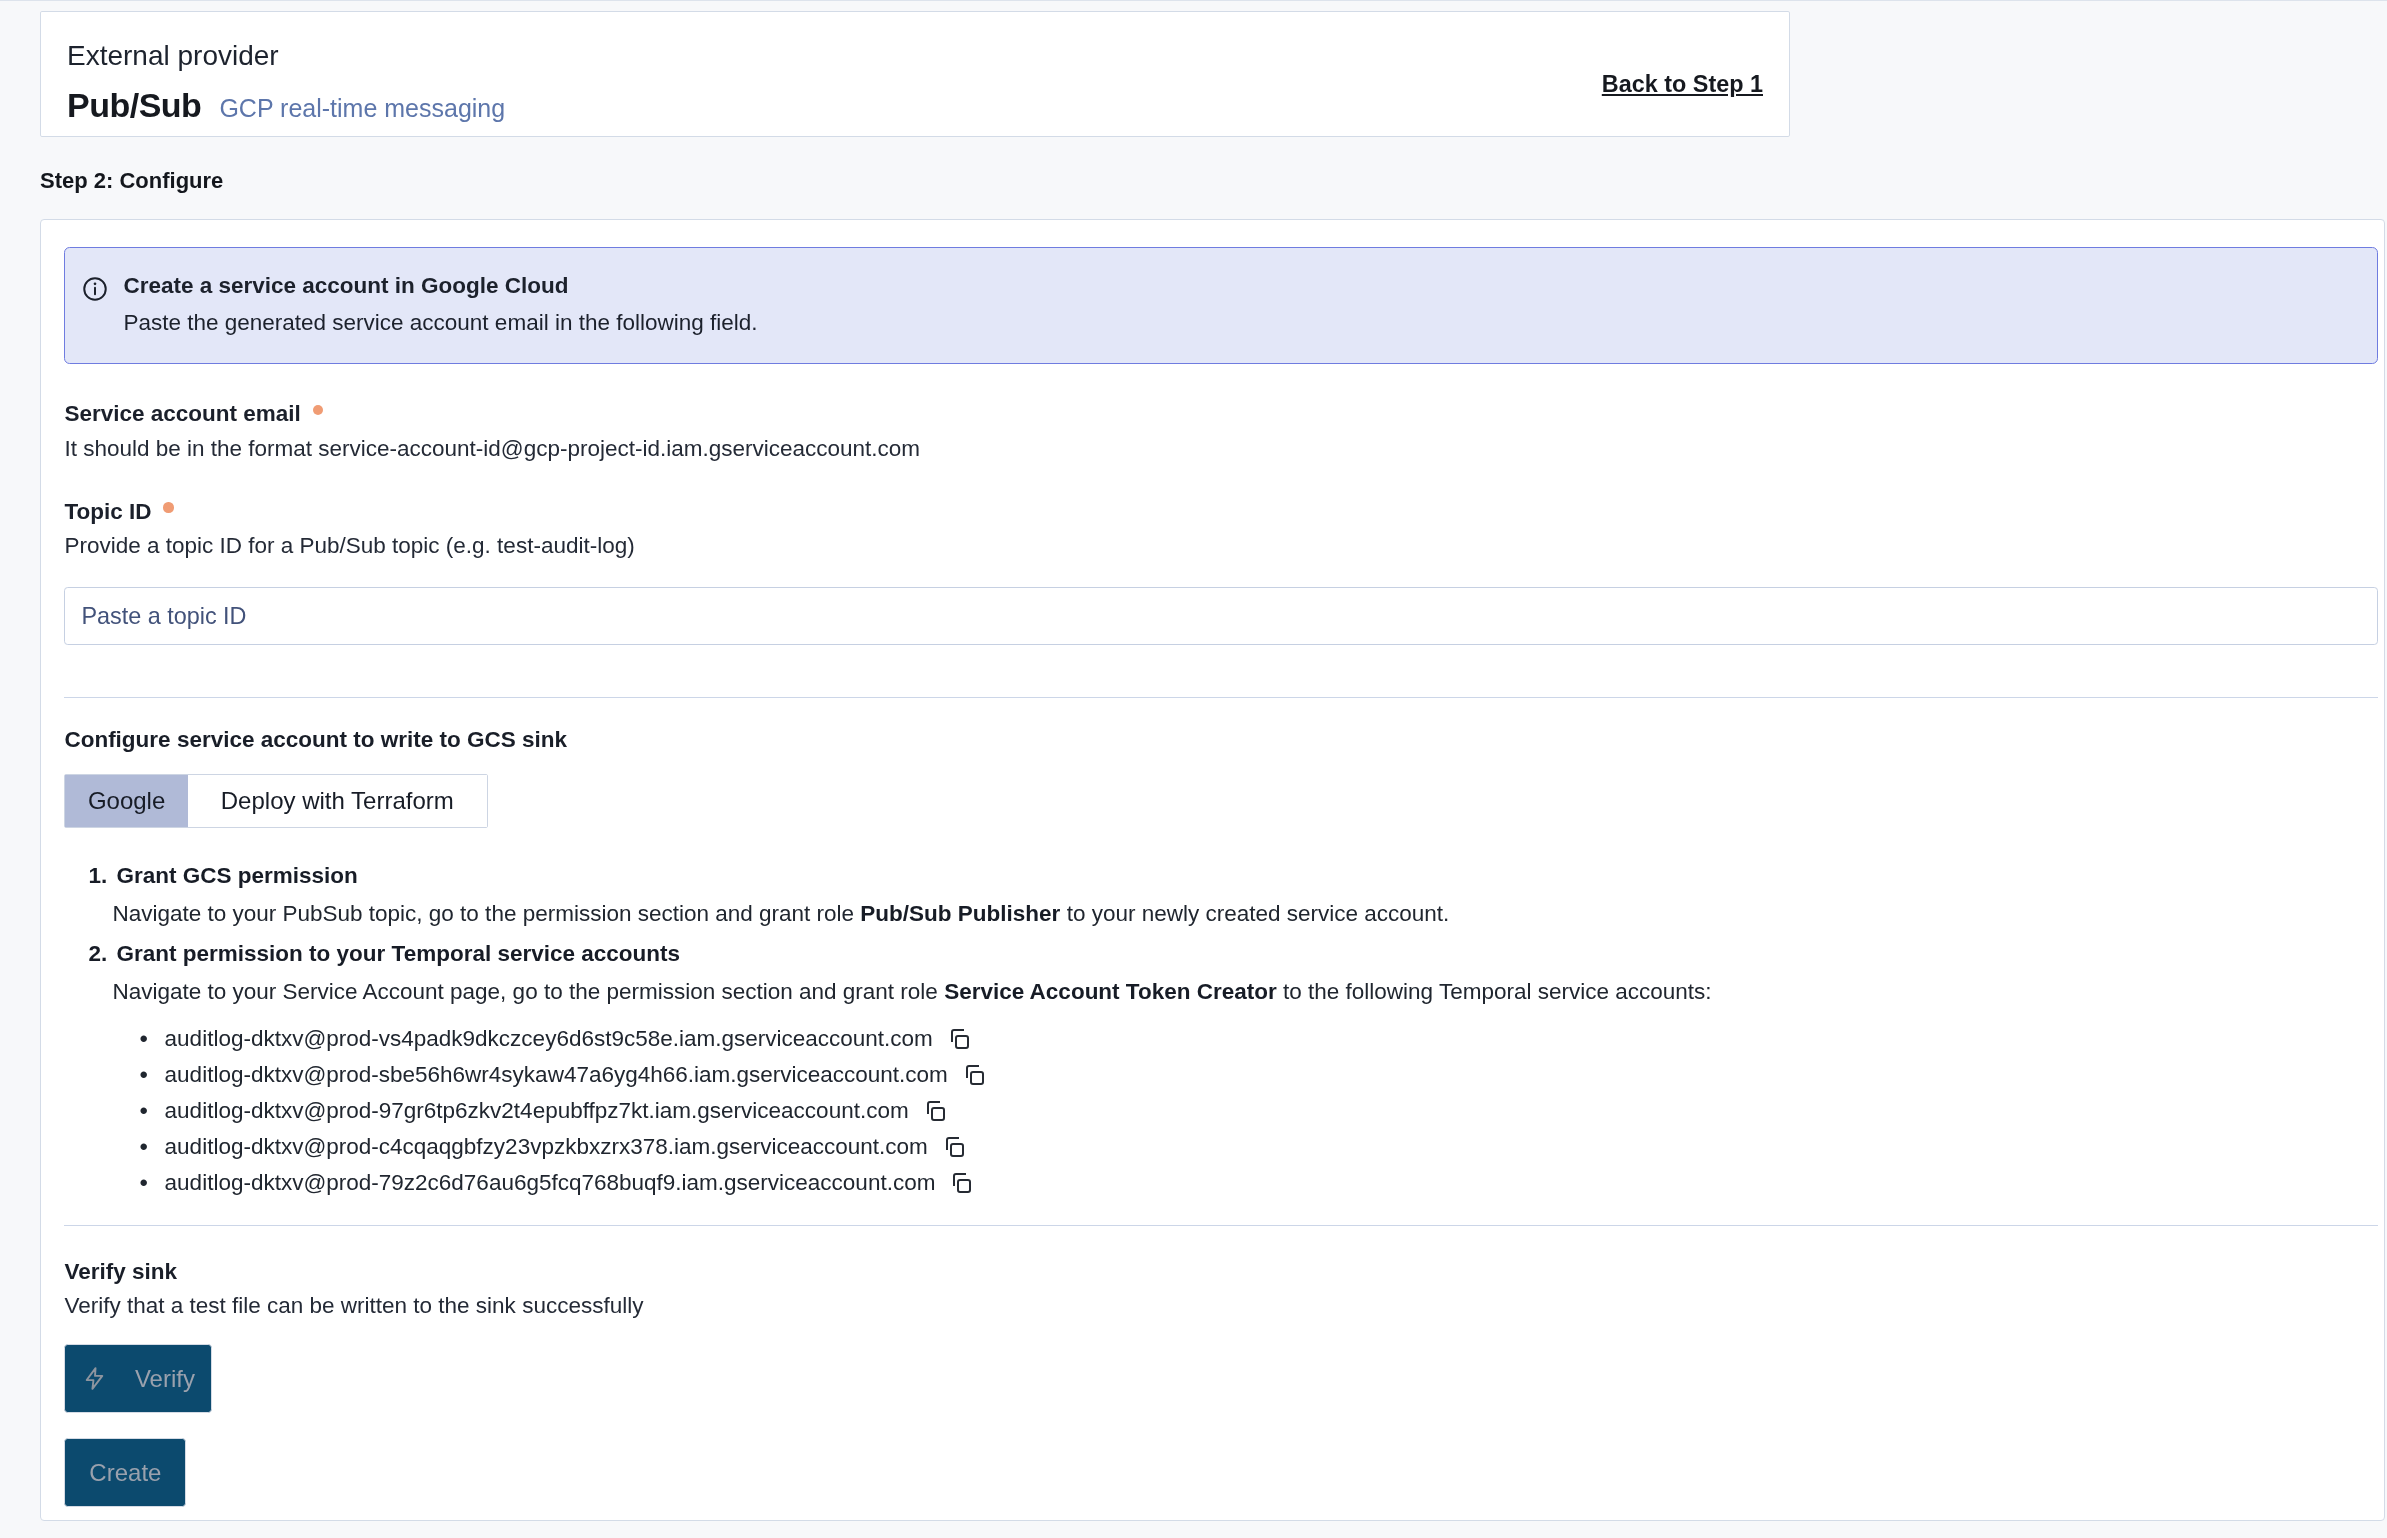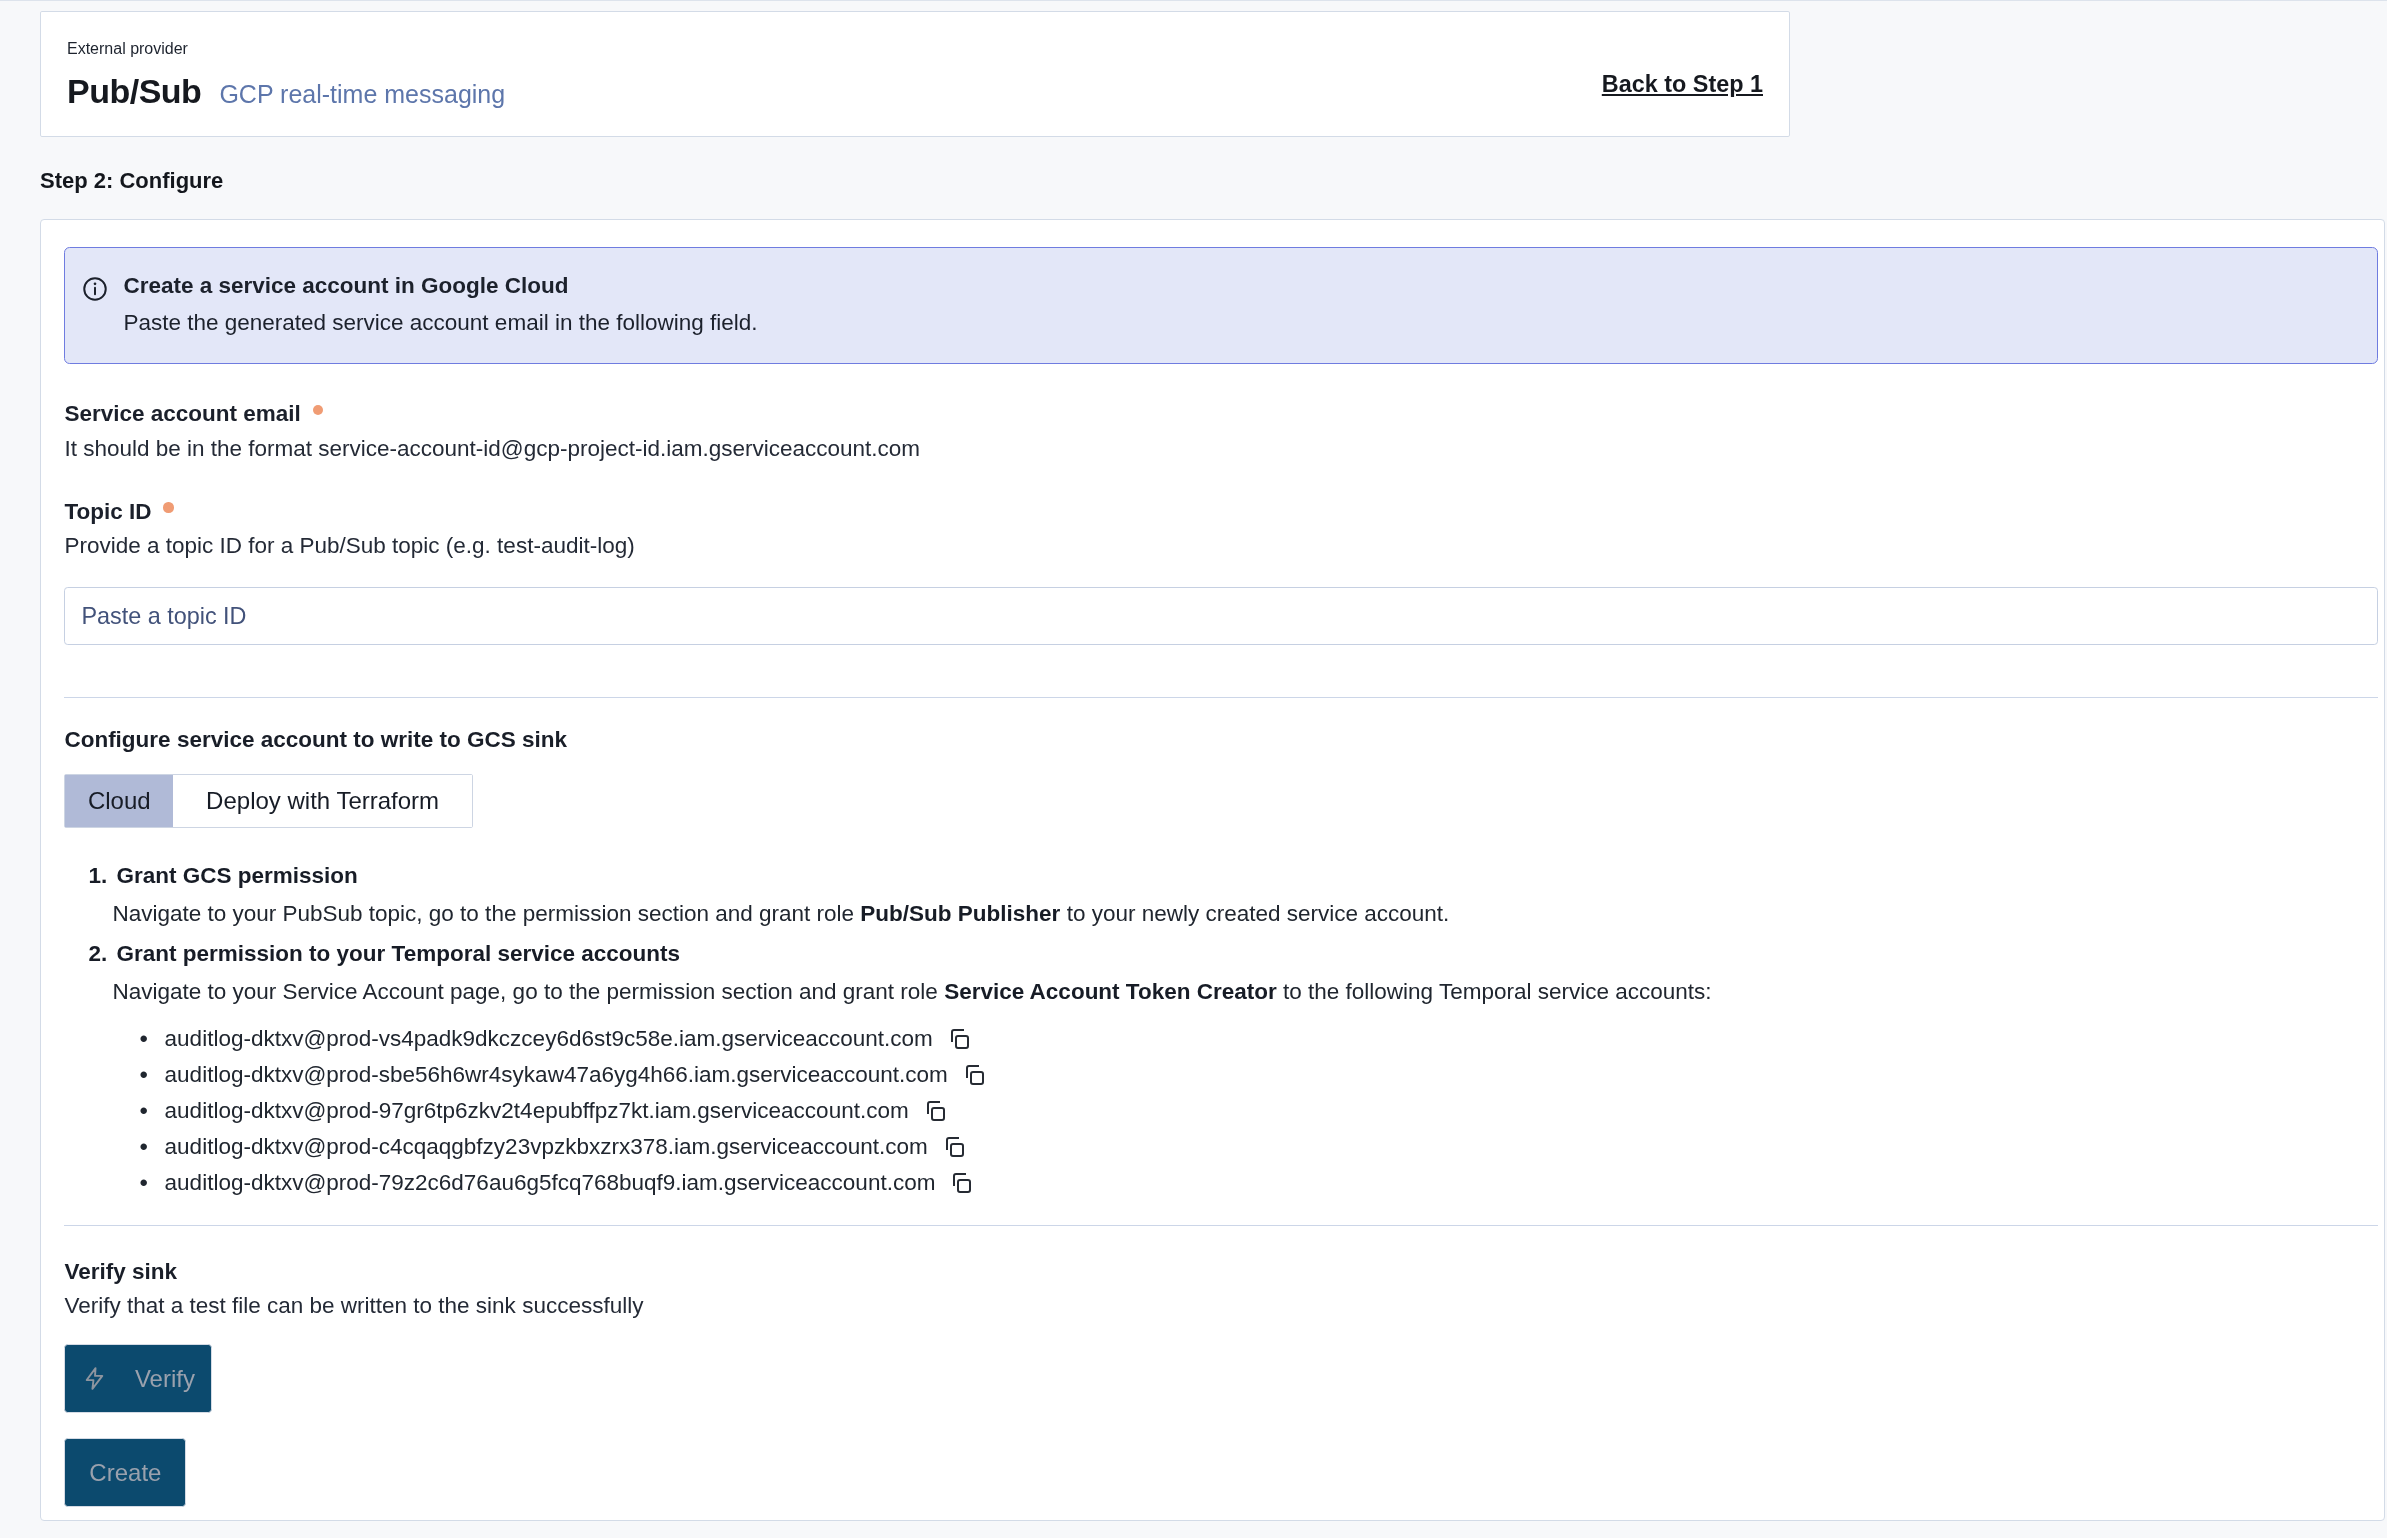--- a/index.html
+++ b/index.html
@@ -15,21 +15,21 @@
   
   .provider-card {
     position:relative;
     margin:10.3px 0 0 40px;
     width:1750px; height:126px;
     background:#ffffff;
     border:1.9px solid #d3dbe7;
     border-radius:1.9px;
     padding:28px 26px 0 26px;
   }
-  .eyebrow { font-size:16px; color:#1d232e; }
+  .eyebrow { font-size:28px; color:#1d232e; }
   .provider-row { margin-top:14px; display:flex; align-items:baseline; gap:18px; }
   .provider-name { font-size:34px; font-weight:700; color:#16191f; letter-spacing:-0.5px; }
   .tagline { font-size:25px; color:#5d76ab; }
   .back-link {
     position:absolute; top:59px; right:26px;
     font-size:23.4px; font-weight:600; color:#16191f;
     text-decoration:underline; cursor:pointer;
   }
 
   
@@ -154,21 +154,21 @@
   </div>
   <div class="field-helper">Provide a topic ID for a Pub/Sub topic (e.g. test-audit-log)</div>
   <input type="text" class="text-input input-topic" placeholder="Paste a topic ID" style="">
 
   <hr class="divider">
 
   
   <div class="section-heading">Configure service account to write to GCS sink</div>
 
   <div class="tabs">
-    <div class="tab selected">Cloud</div>
+    <div class="tab selected">Google</div>
     <div class="tab">Deploy with Terraform</div>
   </div>
 
   <div class="steps">
     <div class="step">
       <div class="step-title">
         <span>1.</span>
         <span>Grant GCS permission</span>
       </div>
       <div class="step-body"><span>Navigate to your PubSub topic, go to the permission section and grant role </span><b>Pub/Sub Publisher</b><span> to your newly created service account.</span></div>

